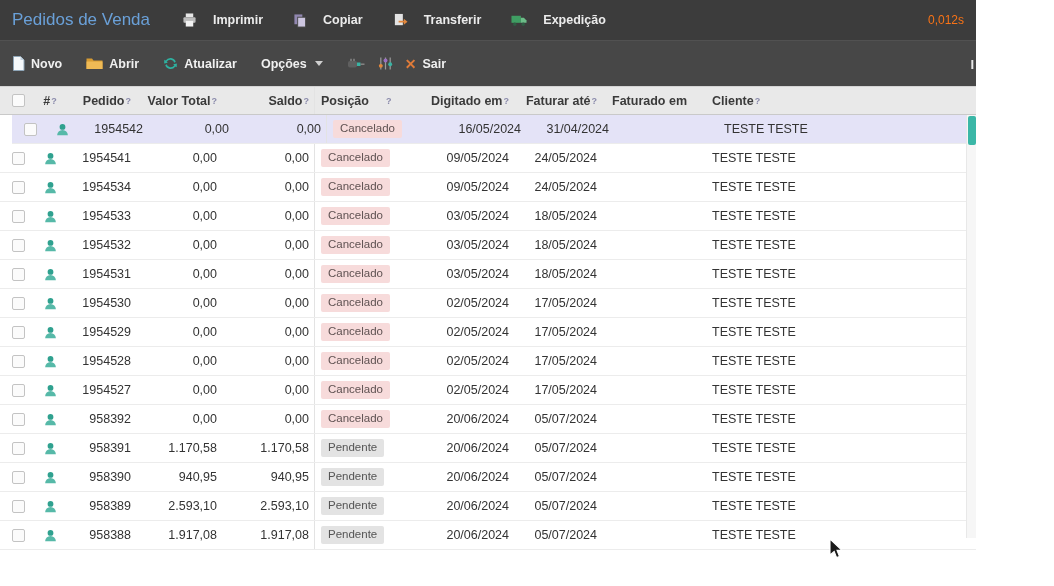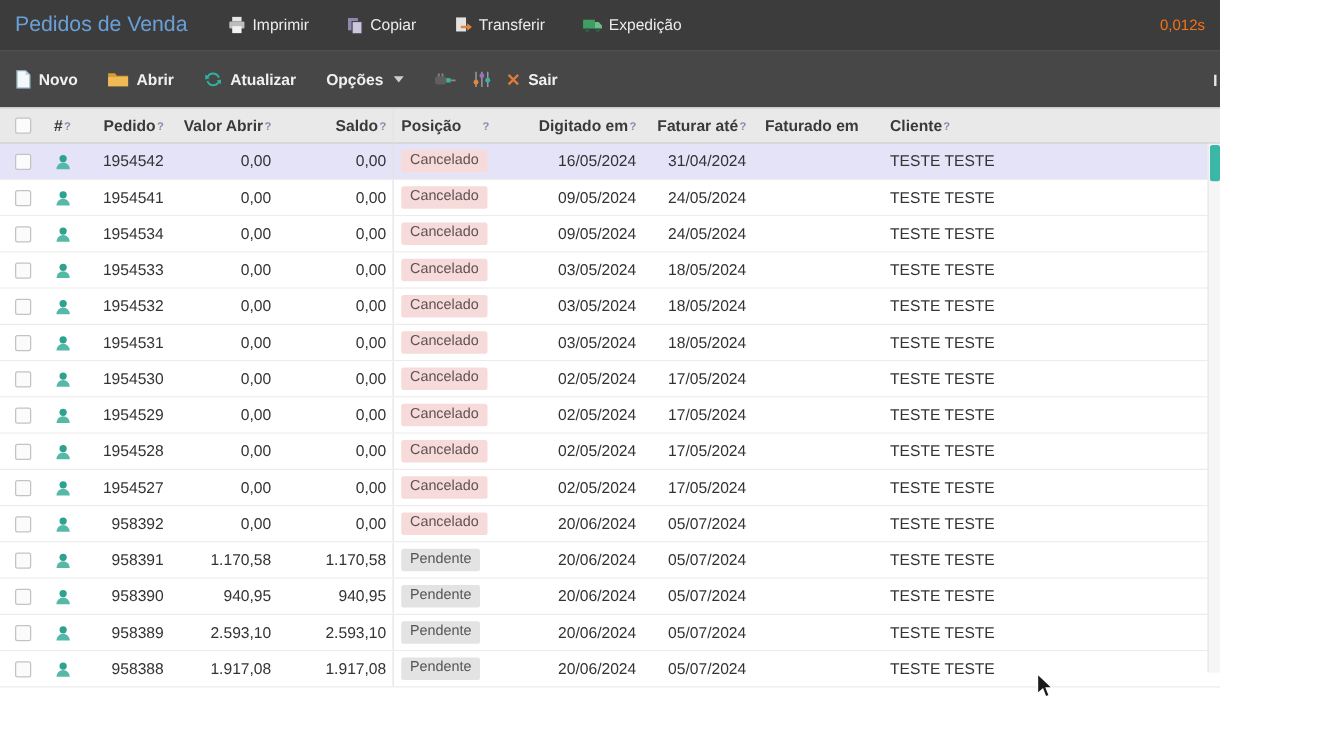--- a/index.html
+++ b/index.html
@@ -3,21 +3,21 @@
 <meta charset="utf-8">
 <style>
   * { margin:0; padding:0; box-sizing:border-box; }
   html,body { width:1054px; height:586px; overflow:hidden; }
   body { font-family:"Liberation Sans", sans-serif; background:#fff; }
   .app { position:relative; width:976px; height:586px; overflow:hidden; background:#fff; }
 
   
   .titlebar { height:40px; background:#3c3c3c; display:flex; align-items:center; padding:0 12px; }
   .app-title { color:#6aa0d8; font-size:17px; margin-right:32px; white-space:nowrap; }
-  .hbtn { display:flex; align-items:center; gap:5px; color:#ececec; font-size:12.5px; font-weight:400; margin-right:30px; cursor:default; white-space:nowrap;text-align:center; }
+  .hbtn { display:flex; align-items:center; gap:16px; color:#ececec; font-size:12.5px; font-weight:700; margin-right:30px; cursor:default; white-space:nowrap;text-align:center; }
   .timing { margin-left:auto; color:#f97316; font-size:12px; }
 
   
   .toolbar { height:46px; background:#474747; display:flex; align-items:center; padding:0 12px; position:relative; border-top:1px solid #515151; }
   .tbtn { display:flex; align-items:center; gap:6px; color:#f0f0f0; font-size:12.5px; font-weight:700; margin-right:24px; cursor:default; white-space:nowrap; }
   .tbtn.icon-only { margin-right:12px; }
   .chev { width:0; height:0; border-left:4px solid transparent; border-right:4px solid transparent; border-top:5px solid #cfcfcf; margin-left:2px; }
   .x-glyph { color:#e07b39; font-size:14px; font-weight:700; line-height:1; }
   .clipped-txt { position:absolute; right:2px; top:50%; transform:translateY(-50%); color:#e8e8e8; font-size:13px; font-weight:700; }
 
@@ -27,21 +27,21 @@
   .search-wrap { position:relative; margin-right:10px; }
   .search-input { width:365px; height:24px; border:1px solid #ccc; background:#fff; padding:0 26px 0 8px; font-size:13px; font-family:"Liberation Sans",sans-serif; color:#333; outline:none; }
   .search-icn { position:absolute; right:6px; top:5px; }
   .buscar-btn { height:25px; padding:0 16px; background:linear-gradient(#fdfdfd,#e8e8e8); border:1px solid #b0b0b0; border-radius:3px; font-size:13px; color:#333; font-family:"Liberation Sans",sans-serif; margin-right:40px; cursor:pointer; }
   .adv-link { color:#4273ae; font-weight:700; font-size:13px; text-decoration:none; cursor:pointer; }
 
   
   .table { position:relative; }
   .thead { height:29px; background:#e9e9e9; border-top:1px solid #d4d4d4; border-bottom:1px solid #c9c9c9; display:flex; align-items:center; font-size:12.5px; font-weight:700; color:#3a3a3a; }
   .trow { height:29px; display:flex; align-items:center; border-bottom:1px solid #ececec; font-size:12.5px; color:#333; background:#fff; cursor:default; }
-  .trow.selected { background:#e4e3f7; }
+  .trow.selected { background:#e4e3f7;margin-left:12px; }
   .cell { height:100%; display:flex; align-items:center; overflow:hidden; white-space:nowrap; }
   .col-check    { width:36px;  justify-content:center; }
   .col-icon     { width:28px;  justify-content:center; }
   .col-pedido   { width:72px;  justify-content:flex-end; padding-right:5px; }
   .col-valor    { width:86px;  justify-content:flex-end; padding-right:5px; }
   .col-saldo    { width:92px;  justify-content:flex-end; padding-right:5px; }
   .col-posicao  { width:102px; padding-left:6px; border-left:1px solid #e3e3e3;gap:16px; }
   .col-digitado { width:98px;  justify-content:flex-end; padding-right:5px; }
   .col-faturar  { width:88px;  justify-content:flex-end; padding-right:5px; }
   .col-faturado { width:104px; padding-left:10px; }
@@ -180,21 +180,21 @@
         </div>
         <div class="cell col-icon hc">
           <span>#</span>
           <sup class="hsup">?</sup>
         </div>
         <div class="cell col-pedido hr">
           <span>Pedido</span>
           <sup class="hsup">?</sup>
         </div>
         <div class="cell col-valor hr">
-          <span>Valor Abrir</span>
+          <span>Valor Total</span>
           <sup class="hsup">?</sup>
         </div>
         <div class="cell col-saldo hr">
           <span>Saldo</span>
           <sup class="hsup">?</sup>
         </div>
         <div class="cell col-posicao hl">
           <span>Posição</span>
           <sup class="hsup">?</sup>
         </div>

